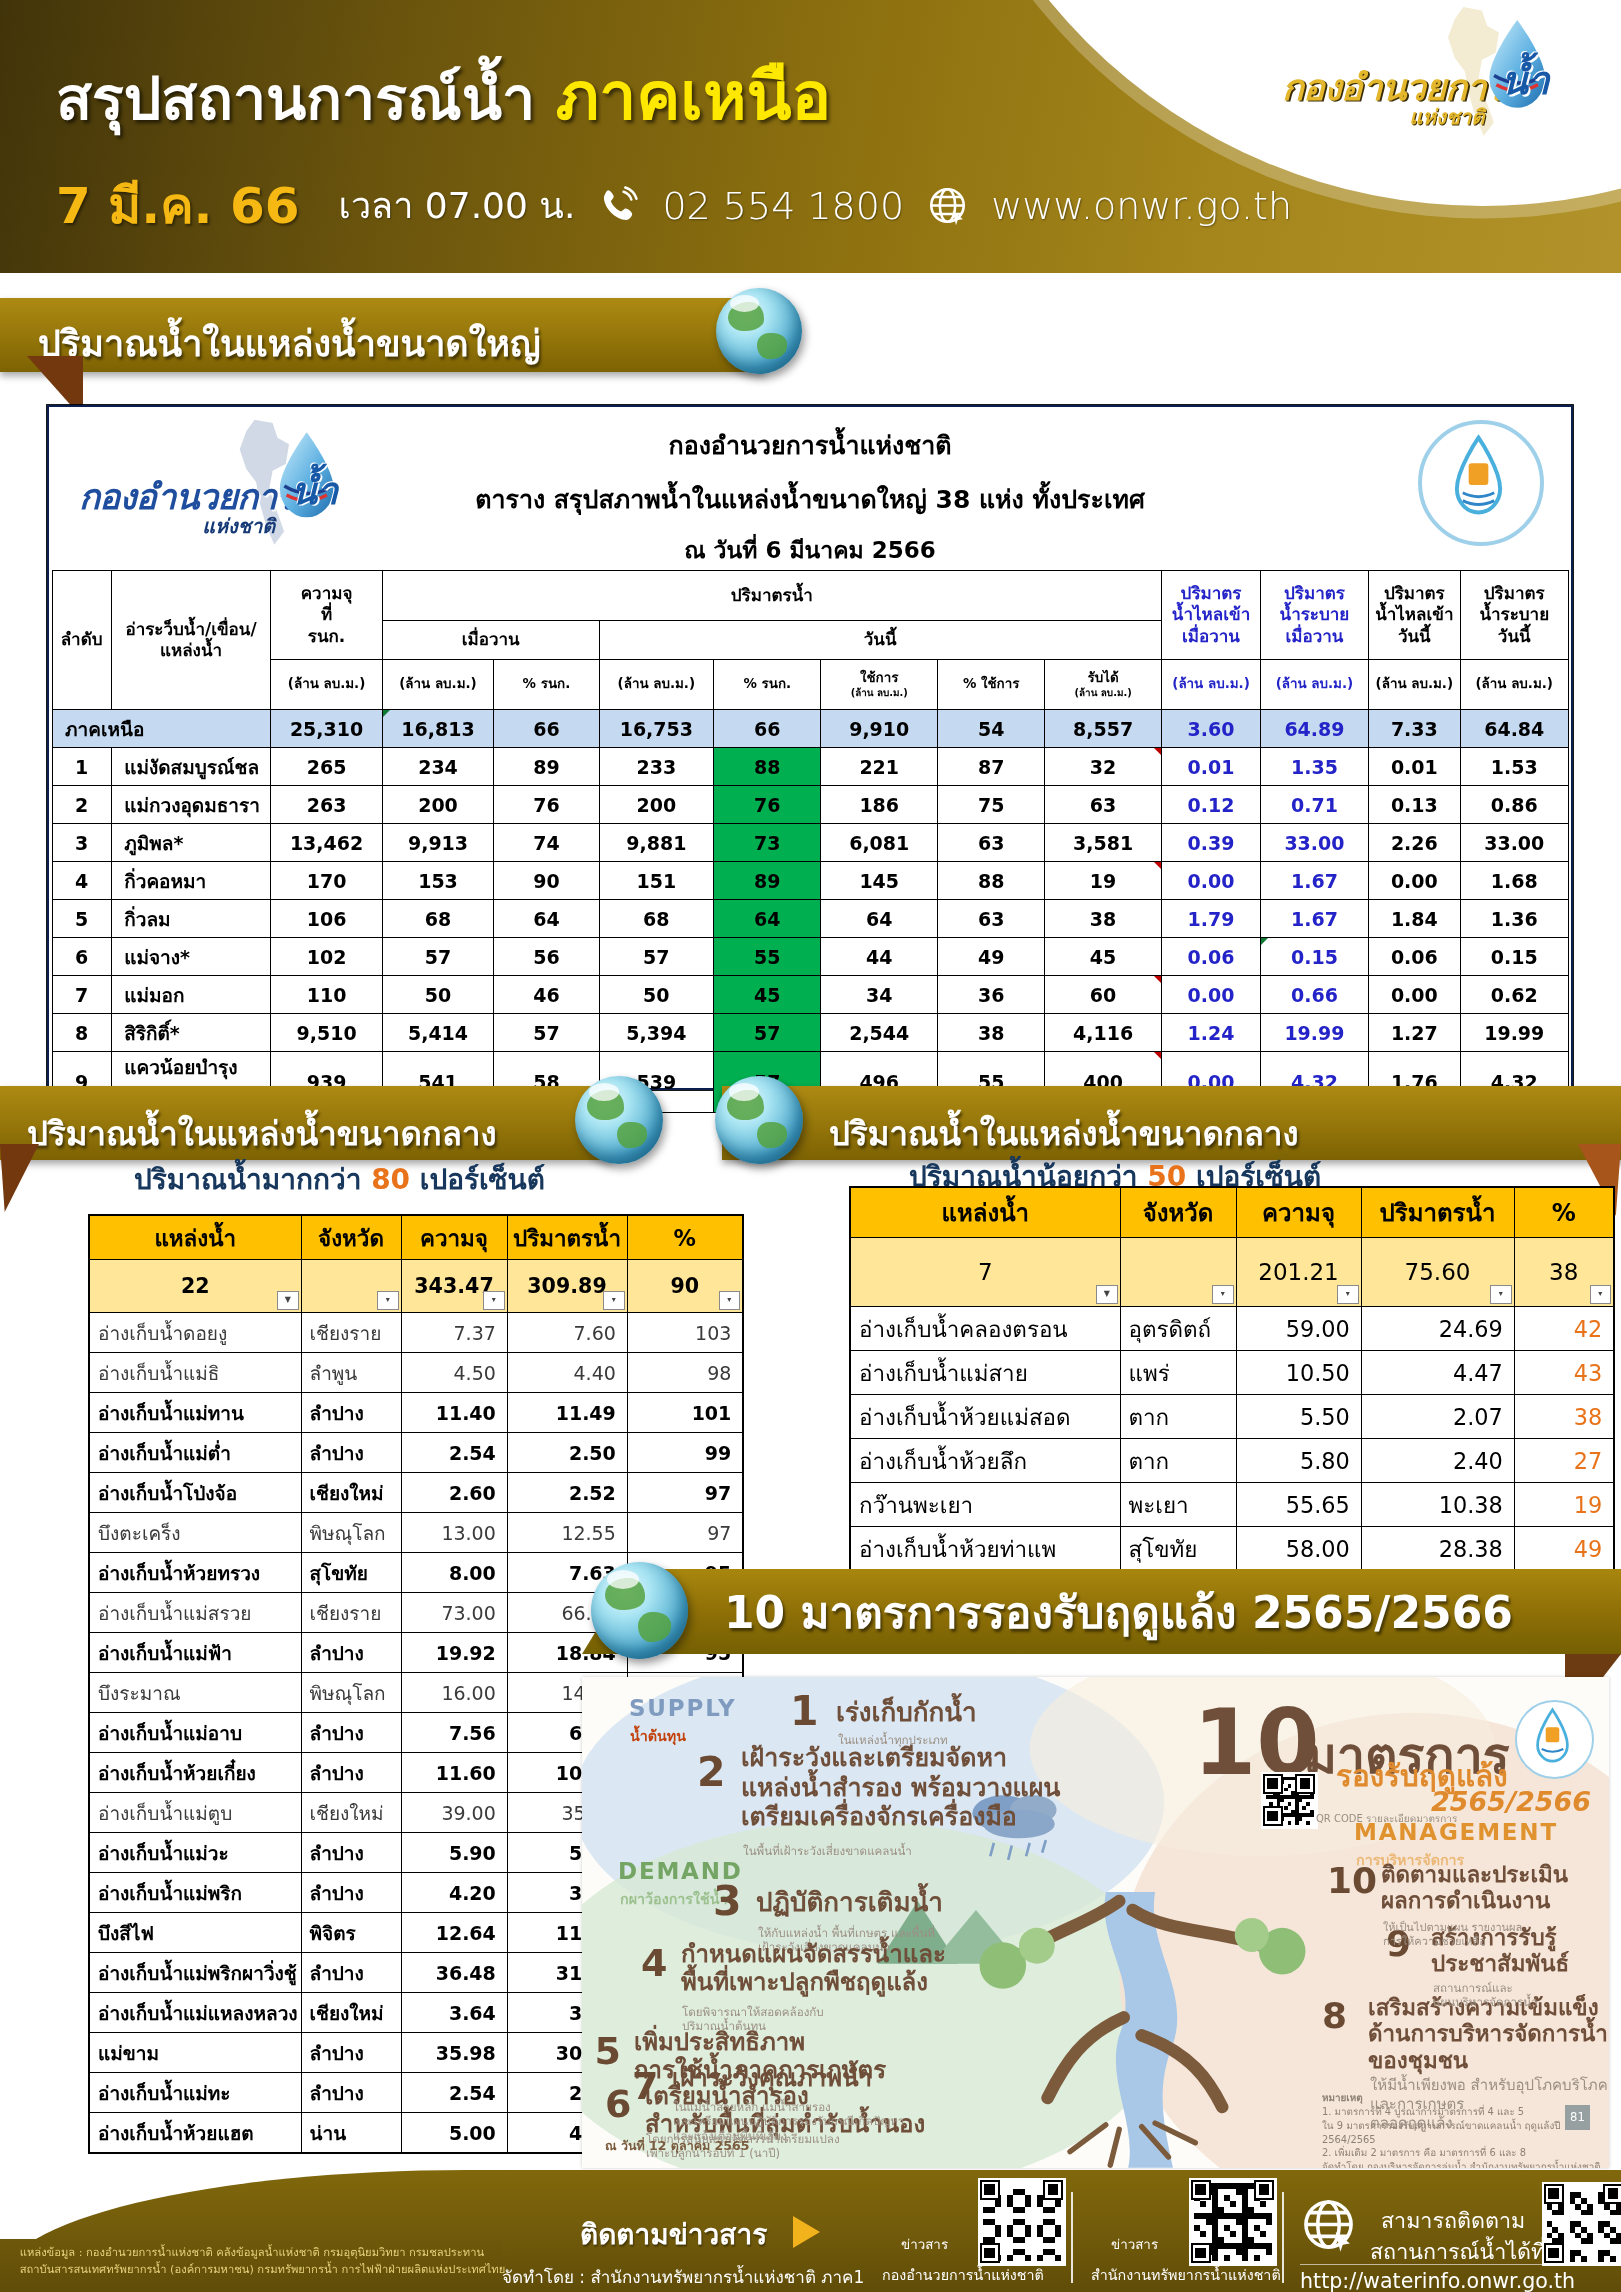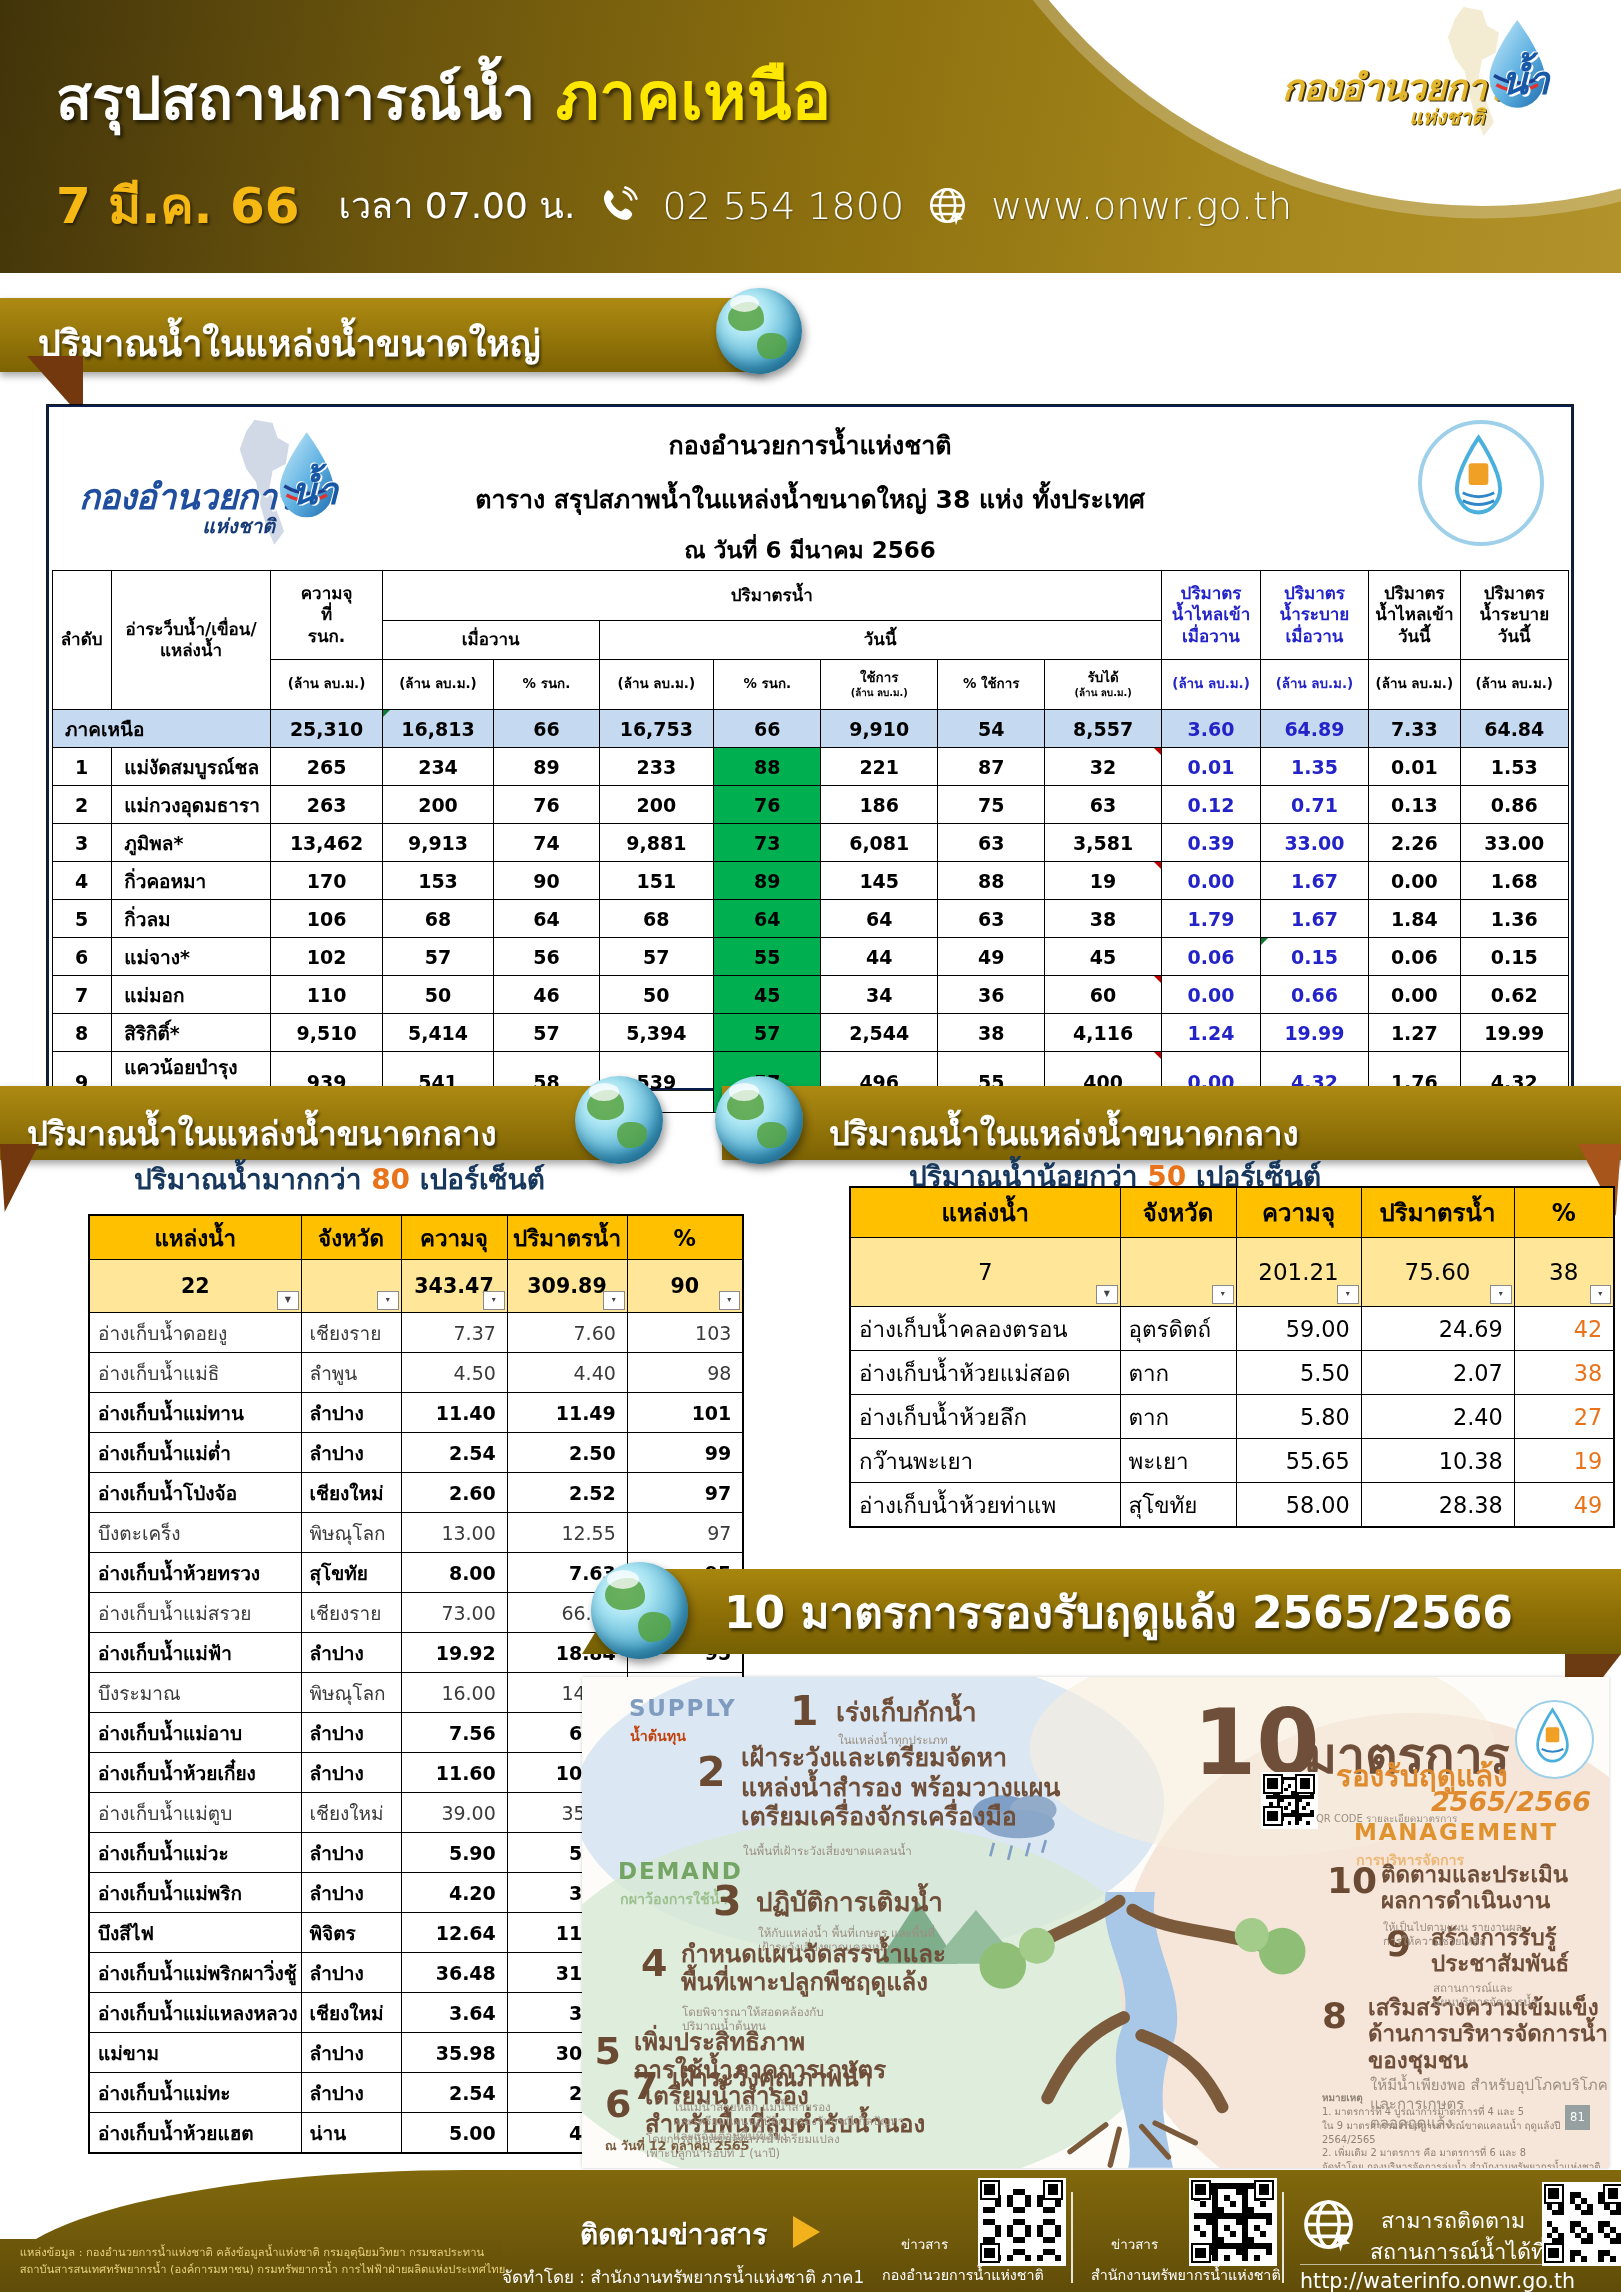--- a/index.html
+++ b/index.html
@@ -683,20 +683,27 @@
           <td class="fil">38<span class="ficon">▾</span></td>
         </tr>
         <tr class="l">
           <td class="nm">อ่างเก็บน้ำคลองตรอน</td>
           <td class="nm">อุตรดิตถ์</td>
           <td class="rt">59.00</td>
           <td class="rt">24.69</td>
           <td class="rt pct">42</td>
         </tr>
         <tr class="l">
+          <td class="nm">อ่างเก็บน้ำแม่สาย</td>
+          <td class="nm">แพร่</td>
+          <td class="rt">10.50</td>
+          <td class="rt">4.47</td>
+          <td class="rt pct">43</td>
+        </tr>
+        <tr class="l">
           <td class="nm">อ่างเก็บน้ำห้วยแม่สอด</td>
           <td class="nm">ตาก</td>
           <td class="rt">5.50</td>
           <td class="rt">2.07</td>
           <td class="rt pct">38</td>
         </tr>
         <tr class="l">
           <td class="nm">อ่างเก็บน้ำห้วยลึก</td>
           <td class="nm">ตาก</td>
           <td class="rt">5.80</td>

